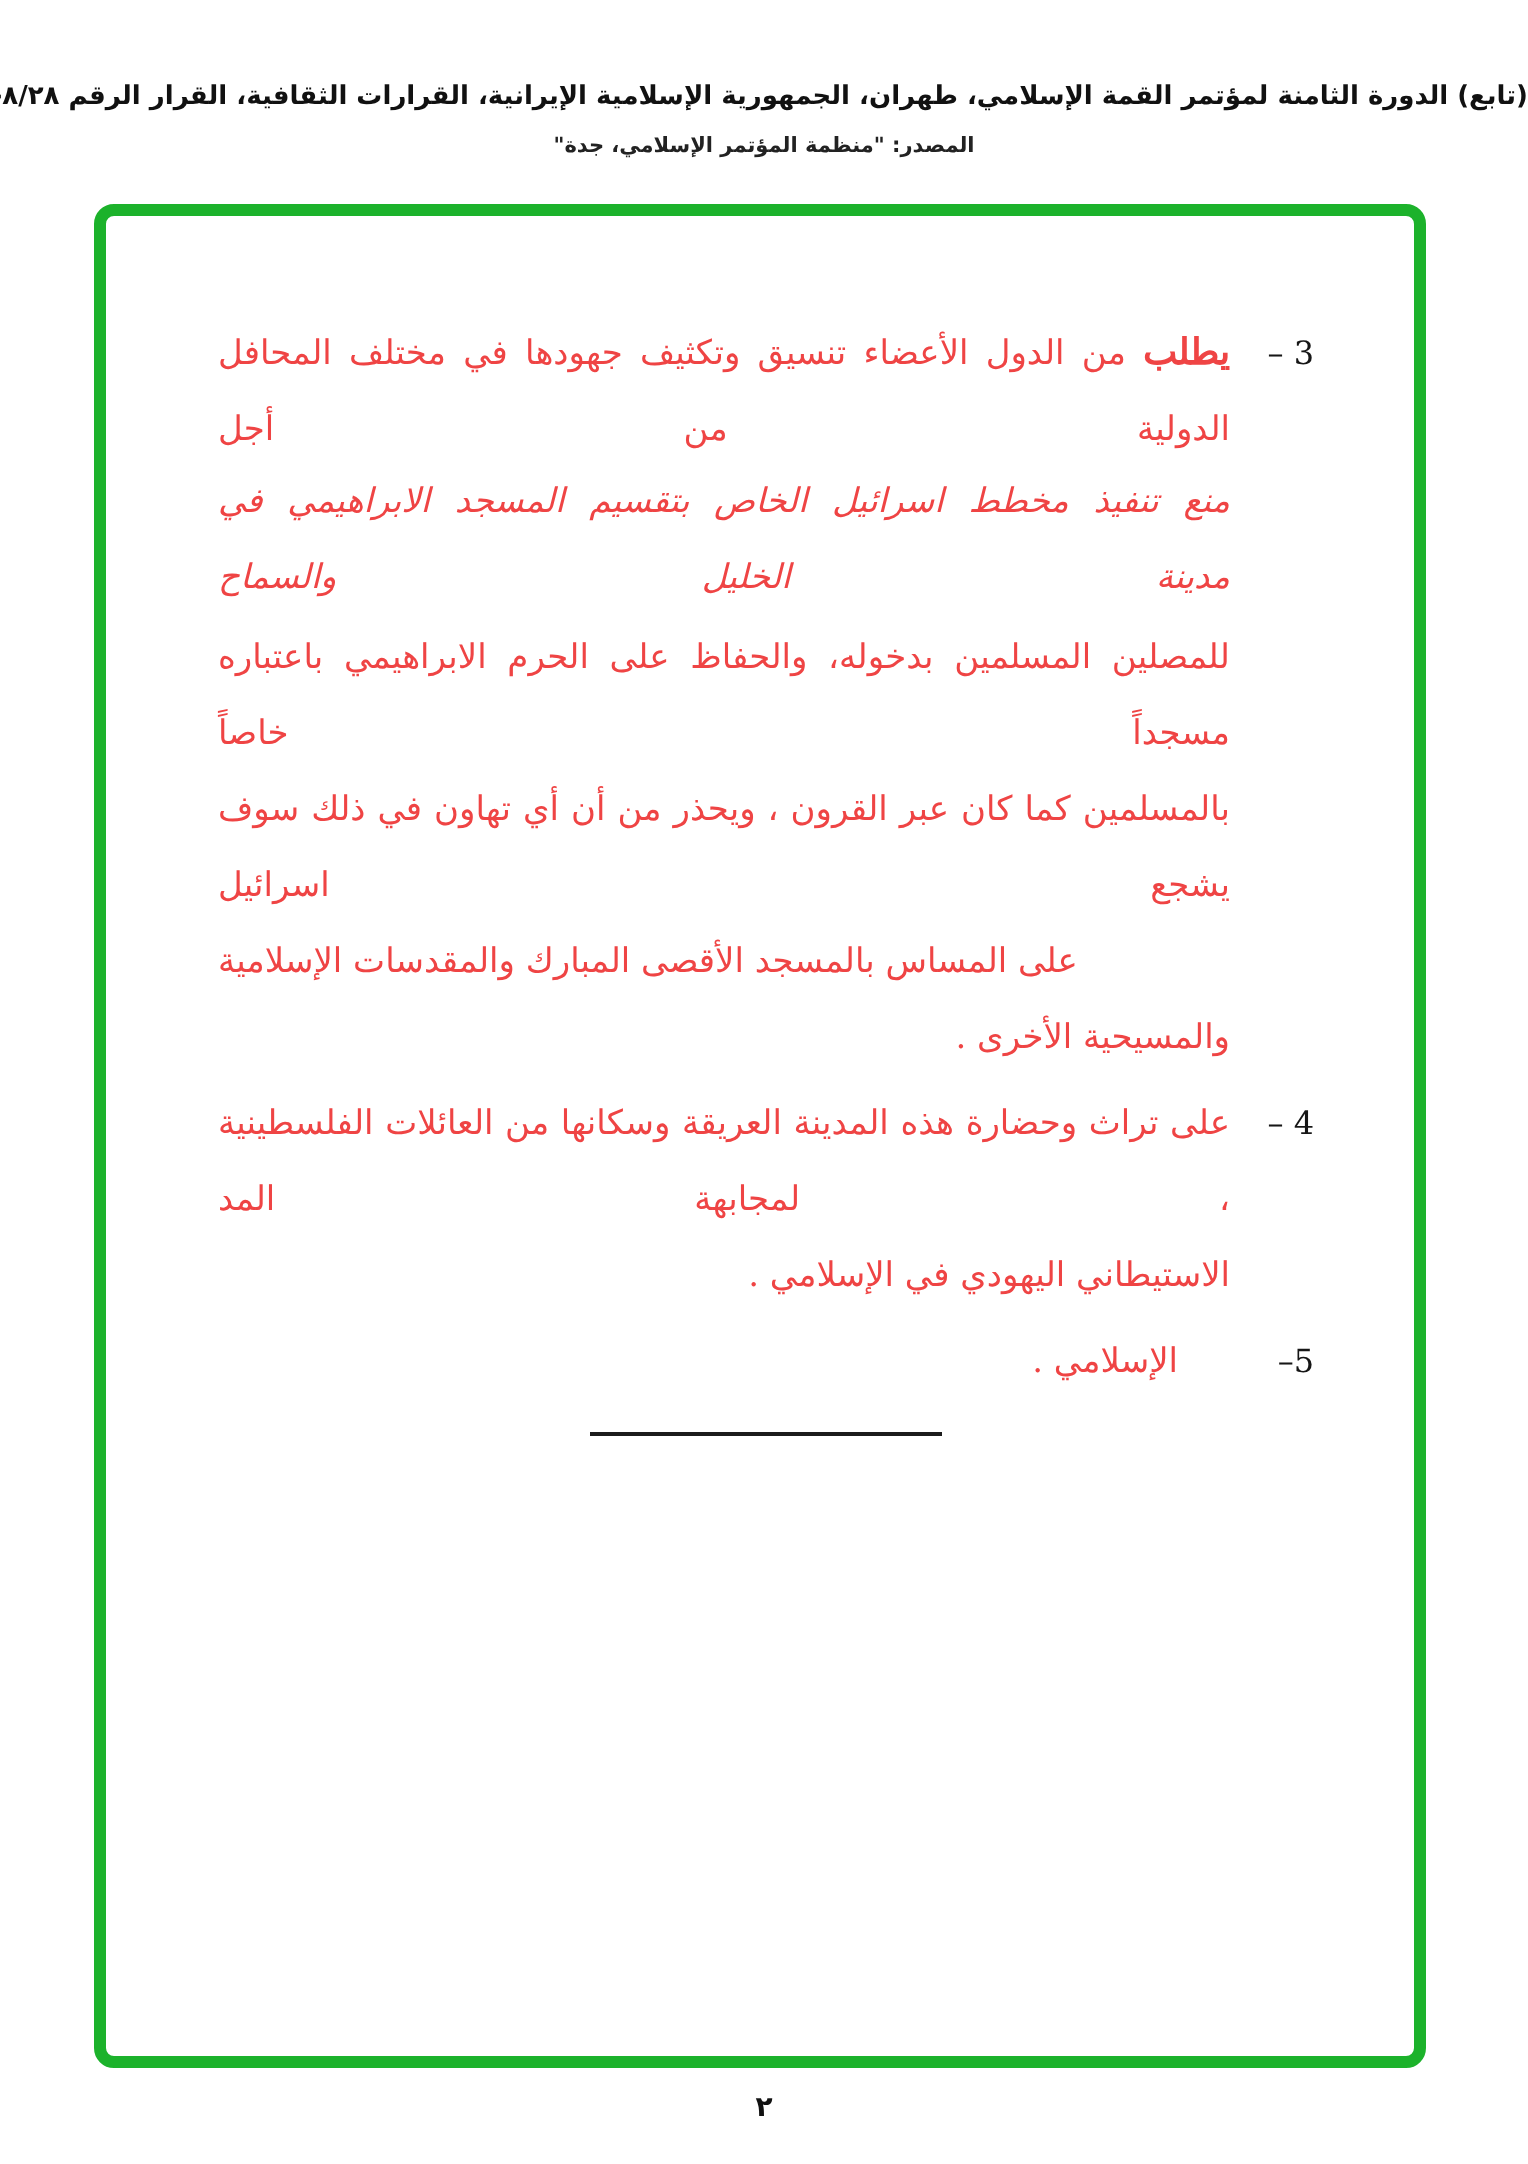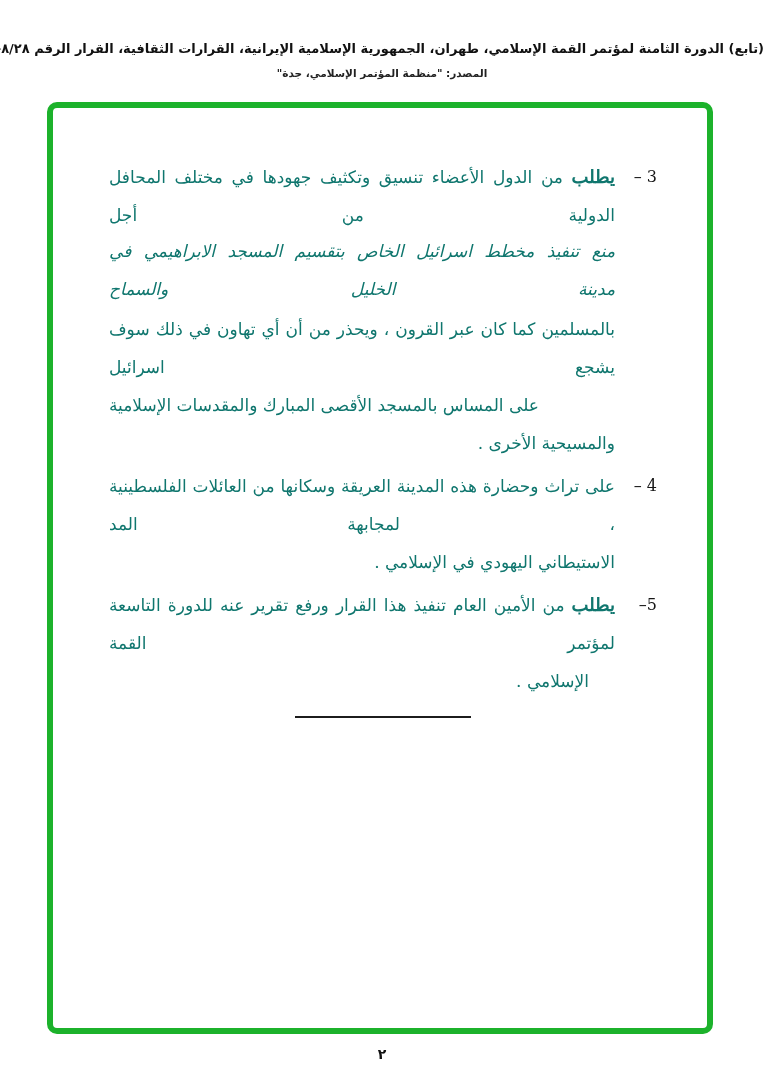--- a/index.html
+++ b/index.html
@@ -70,21 +70,21 @@
   }
   .item-text {
     flex: 1 1 auto;
     min-width: 0;
   }
   .tline {
     font-size: 17px;
     line-height: 38px;
     text-align: justify;
     text-align-last: justify;
-    color: #0f766e;
+    color: #ef4444;
   }
   .tline.endline {
     text-align: left;
     text-align-last: right;
   }
   .tline.italic { font-style: italic; font-family: Liberation Mono, monospace; }
   .tline.indent-r { padding-right: 26px; }
   .verb {
     font-weight: 700;
     font-size: 18px;
@@ -118,37 +118,37 @@
   <div class="header-line2">المصدر:  "منظمة المؤتمر الإسلامي، جدة"</div>
 
   <div class="green-box">
     <div class="content">
 
       <div class="item">
         <div class="marker">3 –</div>
         <div class="item-text">
           <div class="tline"><span class="verb">يطلب</span> <span>من الدول الأعضاء تنسيق وتكثيف جهودها في مختلف المحافل الدولية من أجل</span></div>
           <div class="tline italic">منع تنفيذ مخطط اسرائيل الخاص بتقسيم المسجد الابراهيمي في مدينة الخليل والسماح</div>
+          <div class="tline">للمصلين المسلمين بدخوله، والحفاظ على الحرم الابراهيمي باعتباره مسجداً خاصاً</div>
           <div class="tline">بالمسلمين كما كان عبر القرون ، ويحذر من أن أي تهاون في ذلك سوف يشجع اسرائيل</div>
           <div class="tline endline">على المساس بالمسجد الأقصى المبارك والمقدسات الإسلامية والمسيحية الأخرى .</div>
         </div>
       </div>
 
       <div class="item">
         <div class="marker">4 –</div>
         <div class="item-text">
           <div class="tline">على تراث وحضارة هذه المدينة العريقة وسكانها من العائلات الفلسطينية ، لمجابهة المد</div>
           <div class="tline endline">الاستيطاني اليهودي في الإسلامي .</div>
         </div>
       </div>
 
       <div class="item">
         <div class="marker">5–</div>
         <div class="item-text">
-          <div class="tline"><span class="verb">يطلب</span> <span>من الأمين العام تنفيذ هذا القرار ورفع تقرير عنه للدورة التاسعة لمؤتمر القمة</span></div>
           <div class="tline endline indent-r">الإسلامي .</div>
         </div>
       </div>
 
       <div class="divider"></div>
 
     </div>
   </div>
 
   <div class="page-number">٢</div>

